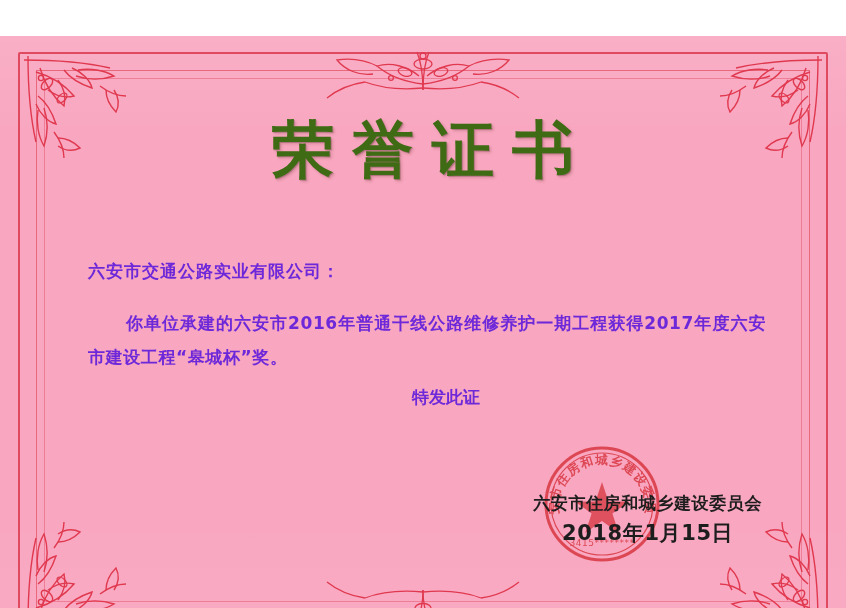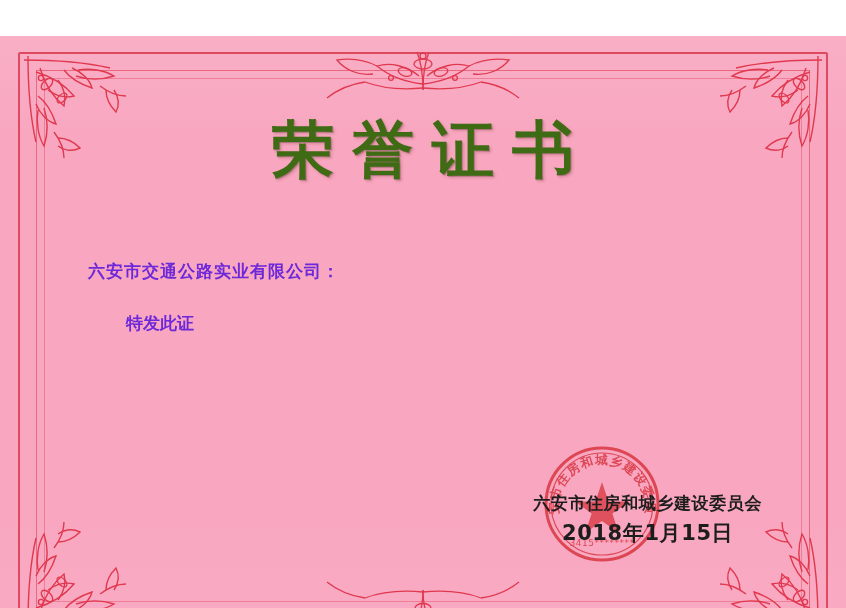--- a/index.html
+++ b/index.html
@@ -118,21 +118,21 @@
   .salutation {
     margin: 0 0 18px 0;
     letter-spacing: 1px;
   }
   .para {
     margin: 0 0 6px 0;
     text-indent: 38px;
     letter-spacing: 0.6px;
     text-align: justify;
   }
-  .para-short { text-indent: 38px; margin: 6px 0 0 0; }
+  .para-short { text-indent: 38px; margin: 6px 0 0 0; text-align: center; }
 
   
   .signature {
     position: absolute;
     right: 84px;
     bottom: 96px;
     text-align: center;
     font-family: "DejaVu Sans", sans-serif;
     font-size: 17px;
     font-weight: bold;
@@ -271,20 +271,21 @@
       <path d="M92 38 C78 40 64 46 54 54"></path>
       <path d="M208 38 C222 40 236 46 246 54"></path>
       <ellipse cx="150" cy="28" rx="8" ry="4.5"></ellipse>
     </svg>
   </div>
 
   <div class="title">荣誉证书</div>
 
   <div class="body-block">
     <p class="salutation">六安市交通公路实业有限公司：</p>
+    <p class="para">你单位承建的六安市2016年普通干线公路维修养护一期工程获得2017年度六安市建设工程“皋城杯”奖。</p>
     <p class="para-short">特发此证</p>
   </div>
 
   <div class="seal">
     <svg viewBox="0 0 124 124">
       <g fill="none" stroke="#d2232a" stroke-width="3">
         <circle cx="62" cy="62" r="56"></circle>
         <circle cx="62" cy="62" r="51" stroke-width="1.2"></circle>
       </g>
       <path id="sealArc" d="M 18 66 A 44 44 0 0 1 106 66" fill="none"></path>

